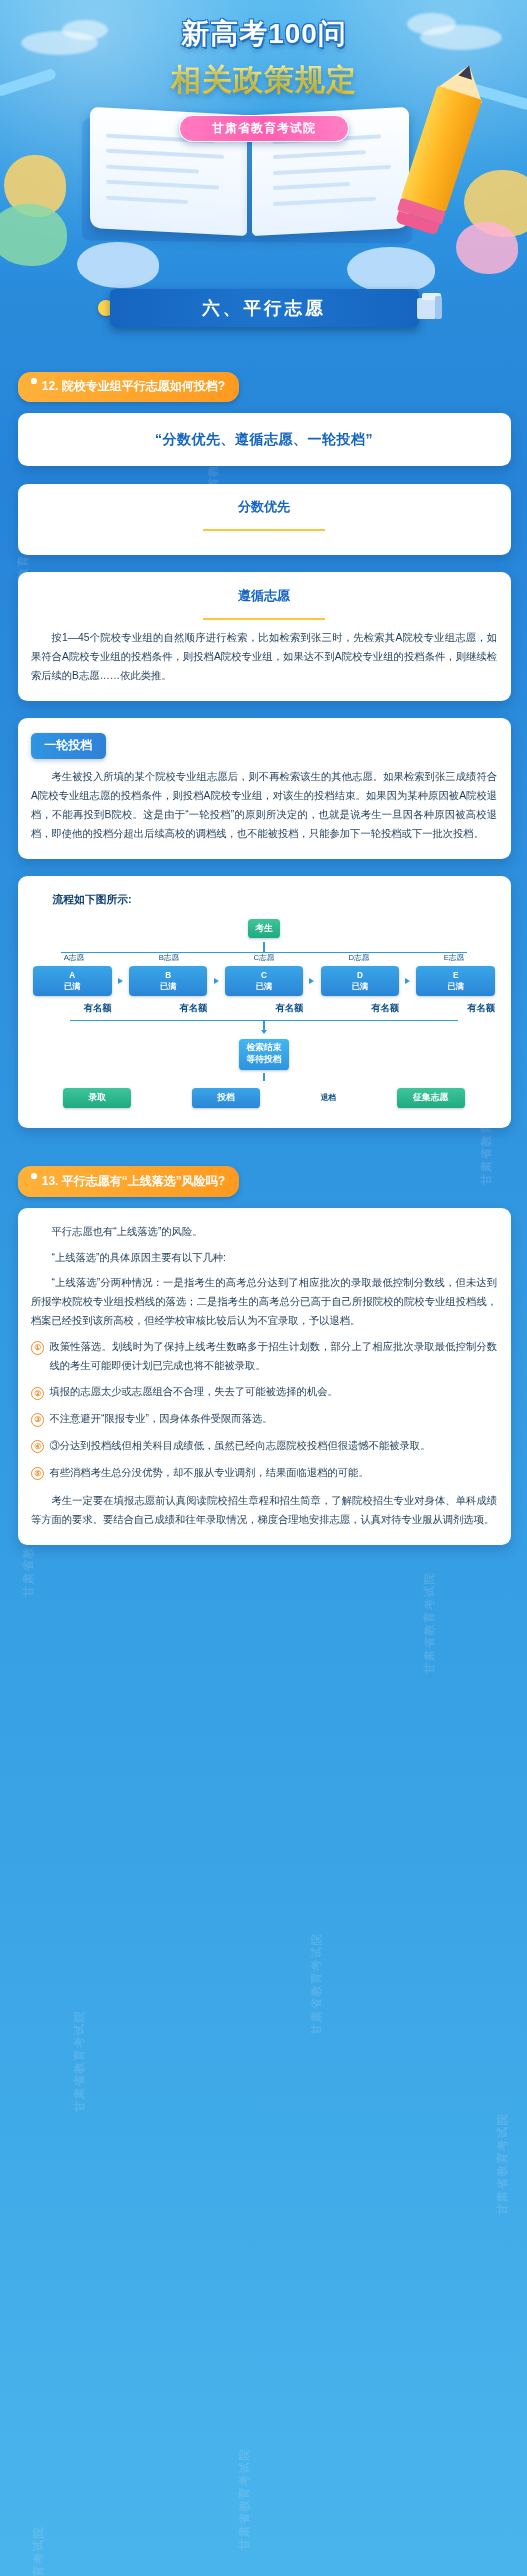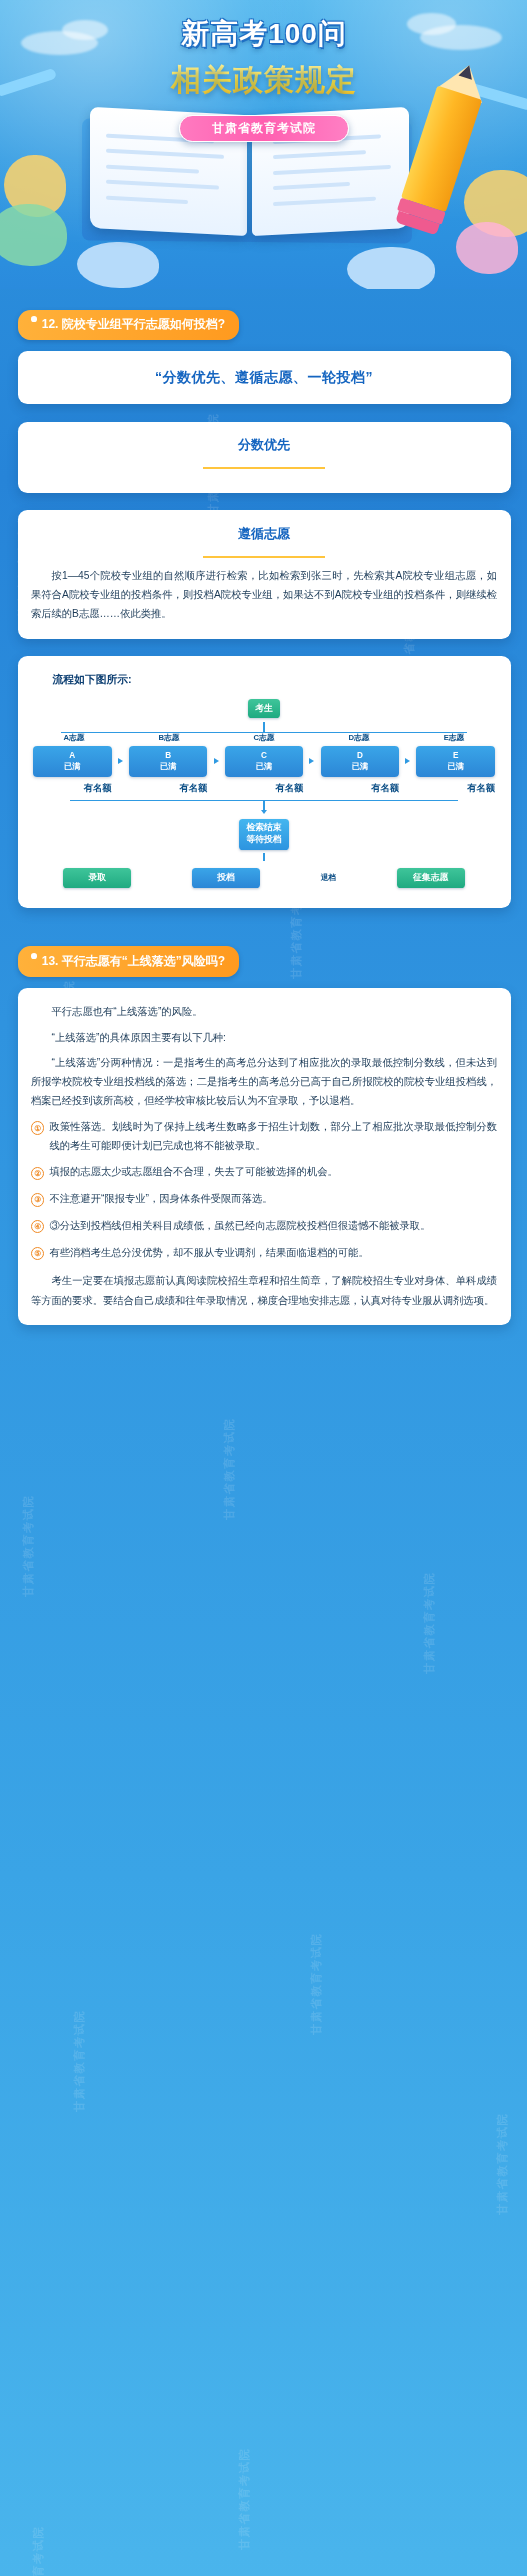--- a/index.html
+++ b/index.html
@@ -293,21 +293,21 @@
   .vline { width: 1.5px; background: #2f9ae2; margin: 0 auto; }
   .row-vol {
     display: flex; justify-content: space-between;
     margin: 0 2.1px 3.1px;
   }
   .vol-item {
     width: 17%;
     text-align: center;
     font-size: 7.7px;
     color: #0d4f86;
-    font-weight: bold;
+    font-weight: normal;
   }
   .arrow-down {
     width: 0; height: 0;
     margin: 0 auto;
     border-left: 3.1px solid transparent;
     border-right: 3.1px solid transparent;
     border-top: 4.6px solid #2f9ae2;
   }
   .row-boxes {
     display: flex; justify-content: space-between; align-items: center;
@@ -444,20 +444,31 @@
 
     <div class="pencil">
       <div class="pencil-tip"></div>
       <div class="pencil-lead"></div>
       <div class="pencil-body"></div>
       <div class="pencil-band"></div>
       <div class="pencil-eraser"></div>
     </div>
   </div>
 
+  <div style="position:relative; height:62px; z-index:8;">
+    <div class="section-bar">
+      <div class="dot-left"></div>
+      <div class="section-bar-inner">六、平行志愿</div>
+      <div class="cube-right">
+        <div class="cube-face" style="left:0; top:5.2px; width:19.6px; height:20.6px; background:#cfe4fa;"></div>
+        <div class="cube-face" style="left:5.2px; top:0; width:19.6px; height:7.2px; background:#e6f2ff;"></div>
+        <div class="cube-face" style="left:18.5px; top:3.1px; width:7.2px; height:23px; background:#9fc6ef;"></div>
+      </div>
+    </div>
+  </div>
 
   <div class="content">
 
     
     <div class="q-pill">
       <span class="q-dot"></span>
       <span>12. 院校专业组平行志愿如何投档?</span>
     </div>
 
     <div class="card">
@@ -466,20 +477,24 @@
 
     <div class="card">
       <div class="sub-head">分数优先</div>
     </div>
 
     <div class="card">
       <div class="sub-head">遵循志愿</div>
       <div class="para">按1—45个院校专业组的自然顺序进行检索，比如检索到张三时，先检索其A院校专业组志愿，如果符合A院校专业组的投档条件，则投档A院校专业组，如果达不到A院校专业组的投档条件，则继续检索后续的B志愿……依此类推。</div>
     </div>
 
+    <div class="card">
+      <div class="tag-head">一轮投档</div>
+      <div class="para">考生被投入所填的某个院校专业组志愿后，则不再检索该生的其他志愿。如果检索到张三成绩符合A院校专业组志愿的投档条件，则投档A院校专业组，对该生的投档结束。如果因为某种原因被A院校退档，不能再投到B院校。这是由于“一轮投档”的原则所决定的，也就是说考生一旦因各种原因被高校退档，即使他的投档分超出后续高校的调档线，也不能被投档，只能参加下一轮投档或下一批次投档。</div>
+    </div>
 
     <div class="card">
       <div class="flow-label">流程如下图所示:</div>
 
       <div class="flow">
         <div class="flow-top">
           <div class="chip green">考生</div>
         </div>
         <div class="vline" style="height:9.3px;"></div>
         <div style="height:1.5px; background:#2f9ae2; margin:0 6%;"></div>

